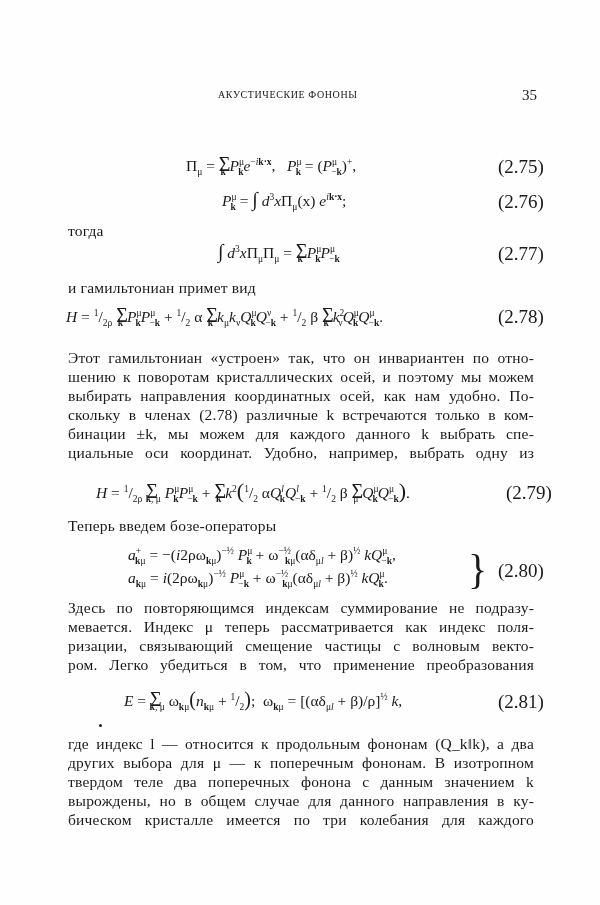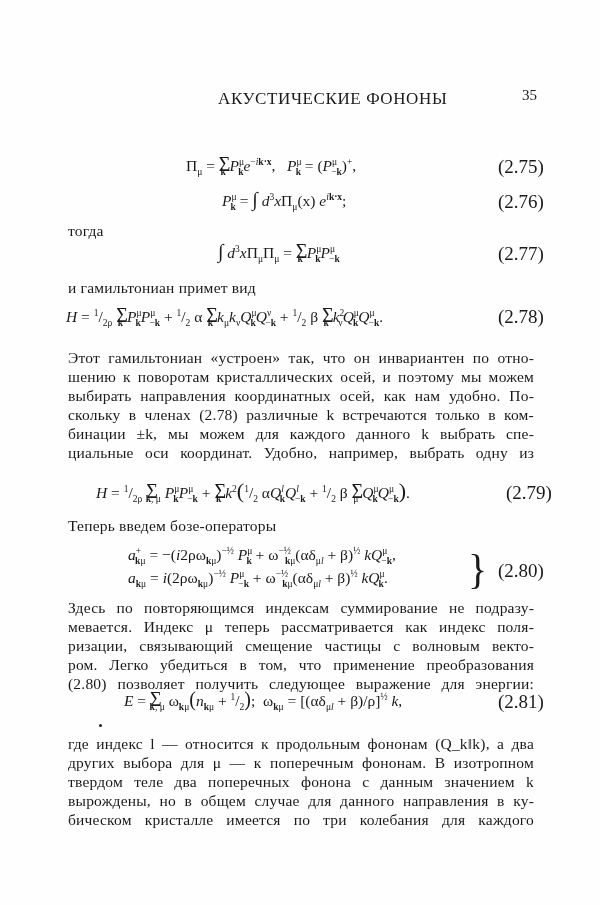--- a/index.html
+++ b/index.html
@@ -1,19 +1,19 @@
 <!DOCTYPE html>
 <html><head>
 <meta charset="utf-8">
 <style>
   html, body { margin: 0; padding: 0; background: #fefefe; }
   body { width: 600px; height: 905px; position: relative; overflow: hidden;
          font-family: "Liberation Serif", "DejaVu Serif", serif; color: #1a1a1a; }
   .page { position: absolute; left: 0; top: 0; width: 600px; height: 905px; }
-  .running-head { position: absolute; top: 89px; left: 218px; font-size: 17px; letter-spacing: 0.6px; }
+  .running-head { position: absolute; top: 89px; left: 218px; font-size: 10px; letter-spacing: 0.6px; }
   .page-number { position: absolute; top: 87px; left: 522px; font-size: 15px; }
   .para { position: absolute; left: 68px; width: 466px; font-size: 15.5px; line-height: 19px;
           text-align: justify; margin: 0; letter-spacing: 0.2px; }
   .para span.line { display: block; text-align: justify; text-align-last: justify; white-space: nowrap; }
   .para span.line.last { text-align-last: left; }
   .eq { position: absolute; font-size: 15.5px; white-space: nowrap; font-family: "Liberation Serif", serif; }
   .eqno { position: absolute; left: 498px; font-size: 19px; }
   i { font-style: italic; }
   sub, sup { font-size: 9.5px; }
   .bold { font-weight: bold; }
@@ -82,21 +82,20 @@
     <i>a</i><sub><b>k</b>μ</sub> = <i>i</i>(2ρω<sub><b>k</b>μ</sub>)<sup>−½</sup> <i>P</i><sup>μ</sup><sub style="margin-left:-6px;">−<b>k</b></sub> + ω<sup>−½</sup><sub style="margin-left:-6px;"><b>k</b>μ</sub>(αδ<sub>μ<i>l</i></sub> + β)<sup>½</sup> <i>kQ</i><sup>μ</sup><sub class="bold" style="margin-left:-6px;">k</sub>.
   </div>
   <div class="brace">}</div>
   <div class="eqno" style="top:560px;">(2.80)</div>
 
   <div class="para" style="top:598px;">
     <span class="line">Здесь по повторяющимся индексам суммирование не подразу-</span>
     <span class="line">мевается. Индекс μ теперь рассматривается как индекс поля-</span>
     <span class="line">ризации, связывающий смещение частицы с волновым векто-</span>
     <span class="line">ром. Легко убедиться в том, что применение преобразования</span>
-    <span class="line">(2.80) позволяет получить следующее выражение для энергии:</span>
   </div>
 
   <div class="eq" style="top:688px; left:124px;">
     <i>E</i> = <span style="font-size:20px;">Σ</span><sub style="margin-left:-12px;"><b>k</b>, μ</sub> ω<sub><b>k</b>μ</sub><span style="font-size:20px;">(</span><i>n</i><sub><b>k</b>μ</sub> + <sup>1</sup>/<sub>2</sub><span style="font-size:20px;">)</span>; &nbsp;ω<sub><b>k</b>μ</sub> = [(αδ<sub>μ<i>l</i></sub> + β)/ρ]<sup>½</sup> <i>k</i>,
   </div>
   <div class="eqno" style="top:691px;">(2.81)</div>
 
   <div class="dot"></div>
 
   <div class="para" style="top:734px;">

